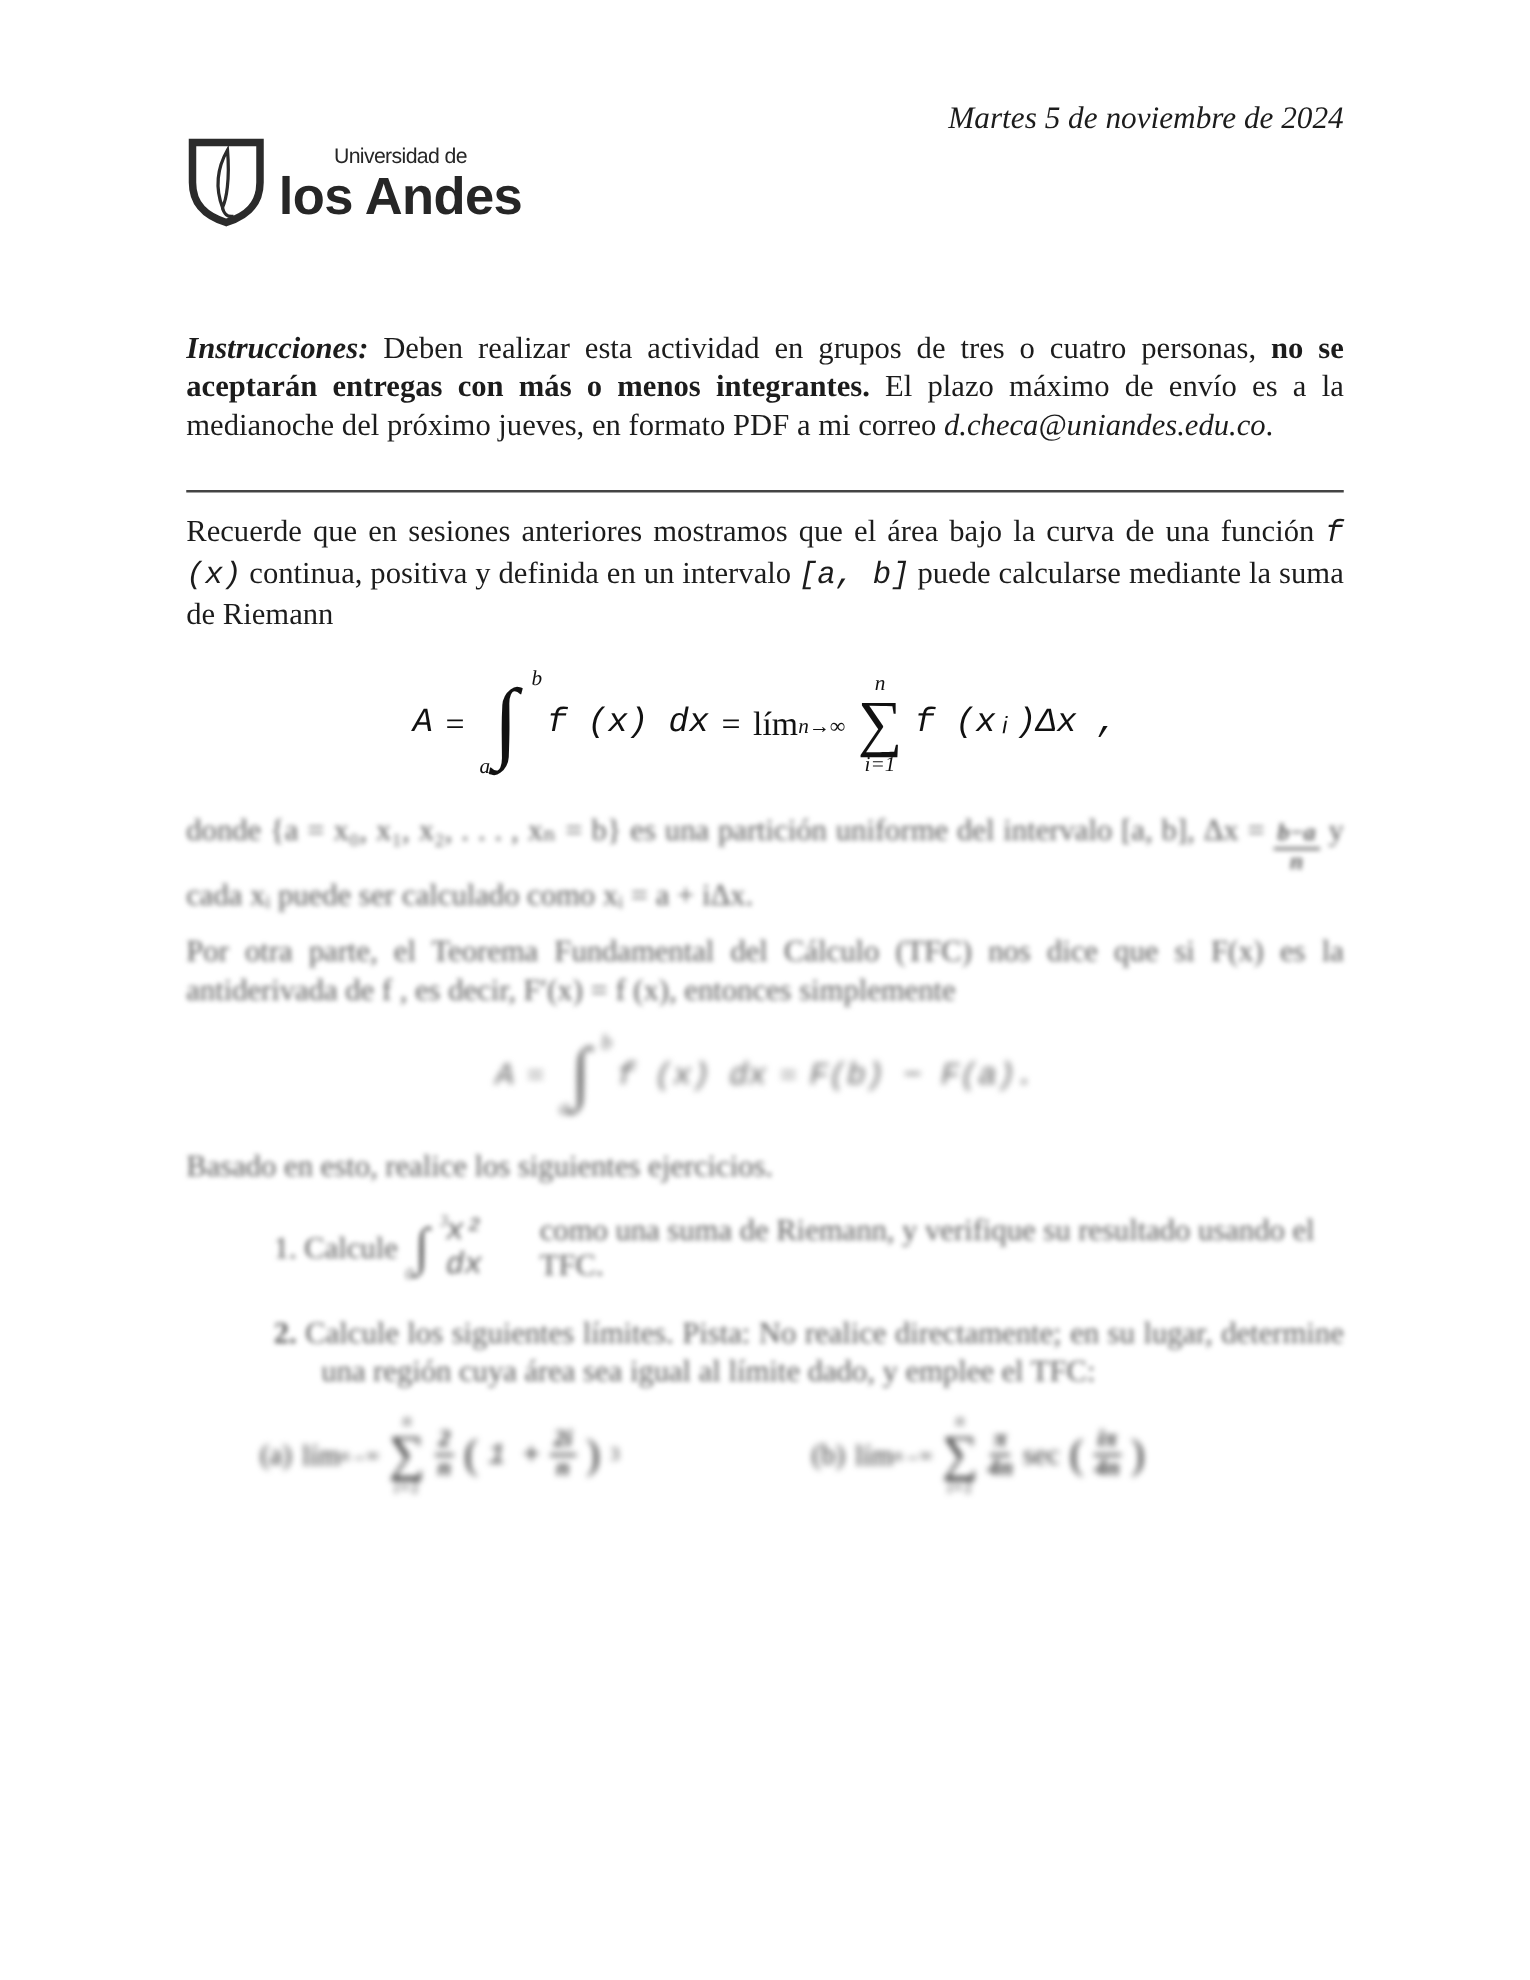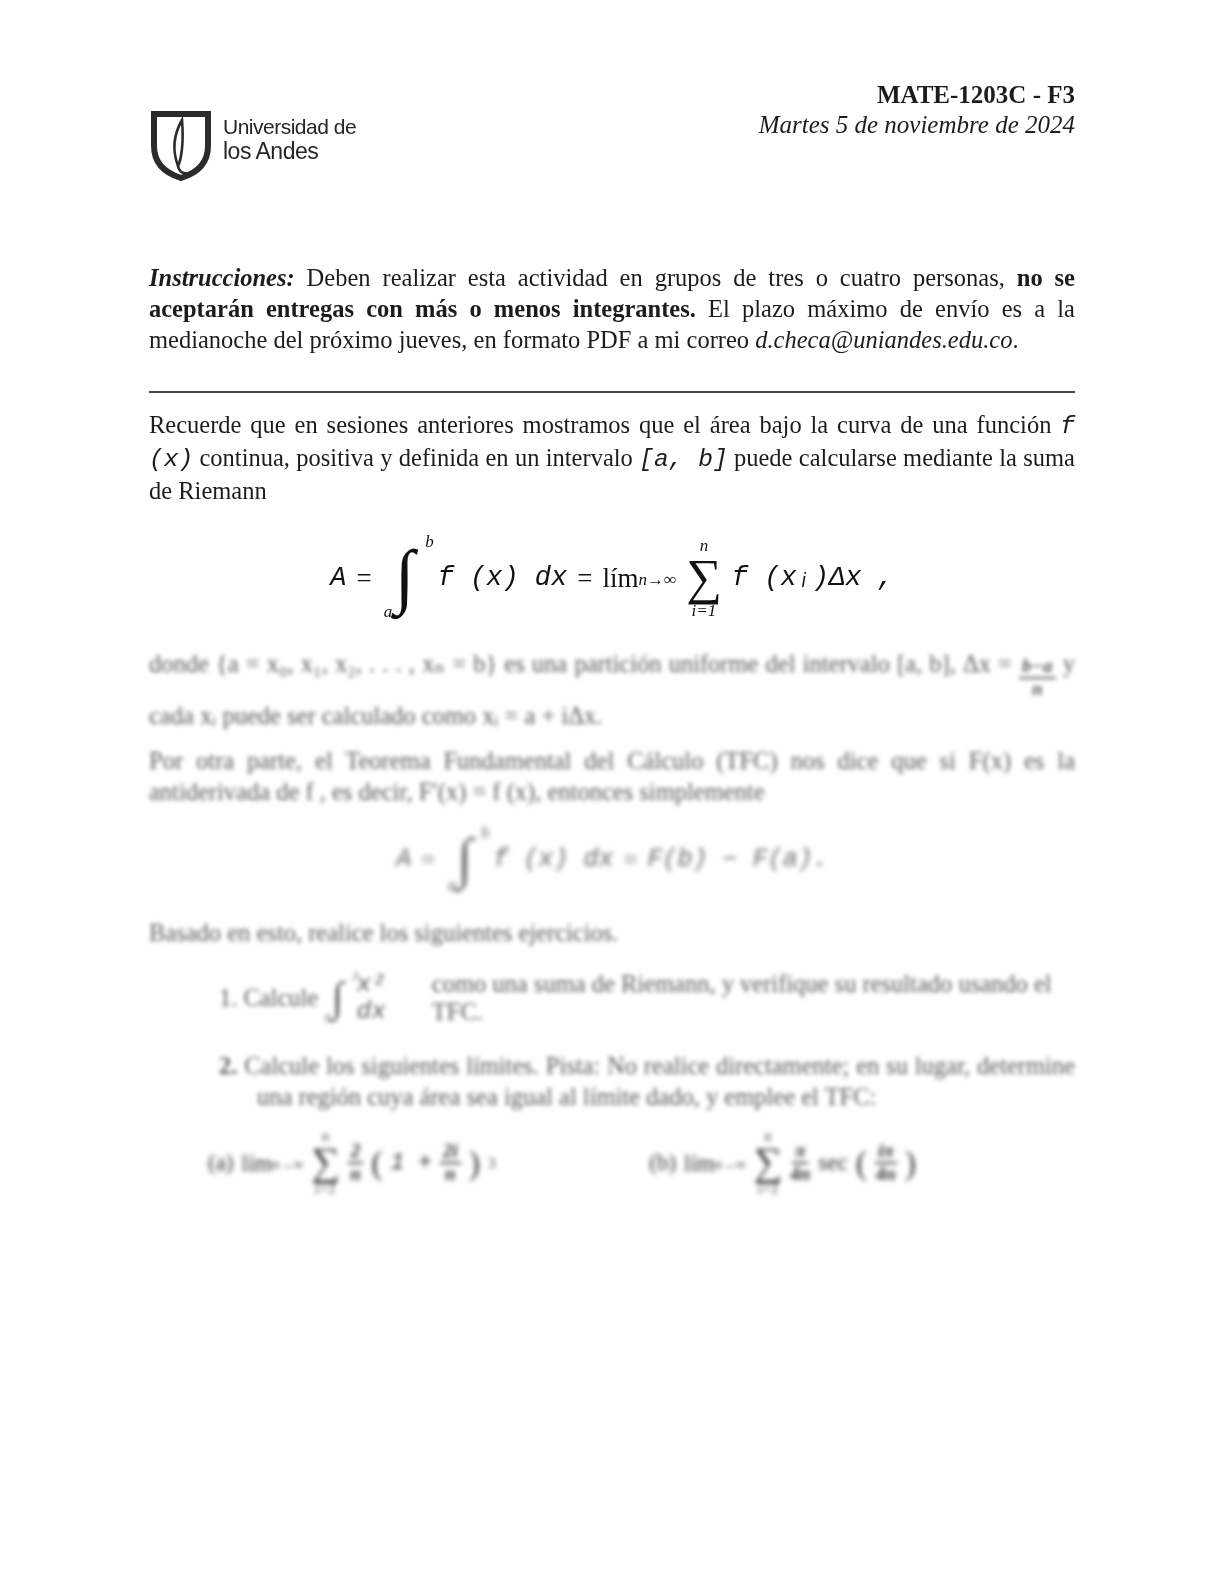--- a/index.html
+++ b/index.html
@@ -5,22 +5,22 @@
   html,body{margin:0;padding:0;background:#ffffff;}
   .page{
     width:1224px;height:1584px;position:relative;background:#ffffff;
     font-family:"Liberation Serif","DejaVu Serif",serif;color:#1c1c1c;
     box-sizing:border-box;padding:80px 149px 0 149px;overflow:hidden;
   }
   
   .doc-header{display:flex;justify-content:space-between;align-items:flex-start;}
   .logo{display:flex;align-items:flex-start;gap:10px;margin-top:30px;}
   .logo-text{font-family:"Liberation Sans","DejaVu Sans",sans-serif;color:#262626;line-height:1;margin-top:6px;letter-spacing:-0.5px;}
-  .logo-text .l1{font-size:21px;display:block;font-weight:500;text-align:center;}
-  .logo-text .l2{font-size:23px;display:block;font-weight:400;margin-top:3px;}
+  .logo-text .l1{font-size:17px;display:block;font-weight:500;text-align:center;}
+  .logo-text .l2{font-size:42px;display:block;font-weight:700;margin-top:3px;}
   .header-right{text-align:right;line-height:30px;font-size:25px;}
   .hr-code{font-weight:bold;}
   .hr-date{font-style:italic;}
   .hr-activity{font-weight:bold;font-size:35px;line-height:40px;}
   
   p{margin:0;}
   .par{font-size:24.5px;line-height:31px;text-align:justify;}
   .instructions{margin-top:76px;}
   .bi{font-weight:bold;font-style:italic;}
   .b{font-weight:bold;}
@@ -81,21 +81,20 @@
           <path d="M33 10 C25 24 23 40 29 56 C32 50 35 34 33 10 Z" fill="none" stroke="#2b2b2b" stroke-width="2.6"></path>
           <path d="M29 56 C30 61 33 64 38 63" fill="none" stroke="#2b2b2b" stroke-width="2.6"></path>
         </svg>
       </span>
       <span class="logo-text">
         <span class="l1">Universidad de</span>
         <span class="l2">los Andes</span>
       </span>
     </div>
     <div class="header-right">
-      <div class="hr-code">MATE-1203C - F3</div>
       <div class="hr-date">Martes 5 de noviembre de 2024</div>
     </div>
   </div>
 
   <p class="par instructions"><span class="bi">Instrucciones:</span><span> Deben realizar esta actividad en grupos de tres o cuatro personas, </span><span class="b">no se aceptarán entregas con más o menos integrantes.</span><span> El plazo máximo de envío es a la medianoche del próximo jueves, en formato PDF a mi correo </span><span class="i">d.checa@uniandes.edu.co</span><span>.</span></p>
 
   <hr class="rule">
 
   <p class="par intro"><span>Recuerde que en sesiones anteriores mostramos que el área bajo la curva de una función </span><span class="mi">f (x)</span><span> continua, positiva y definida en un intervalo </span><span class="mi">[a, b]</span><span> puede calcularse mediante la suma de Riemann</span></p>
 

